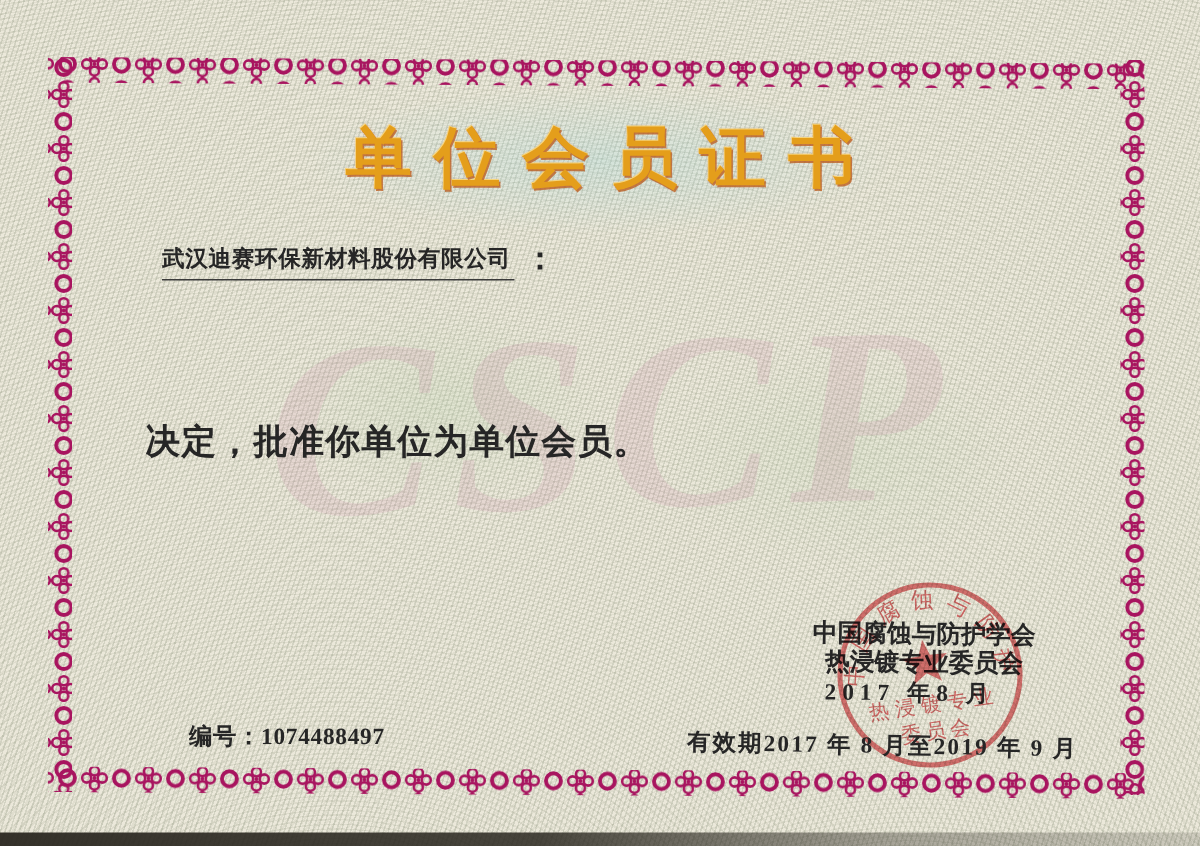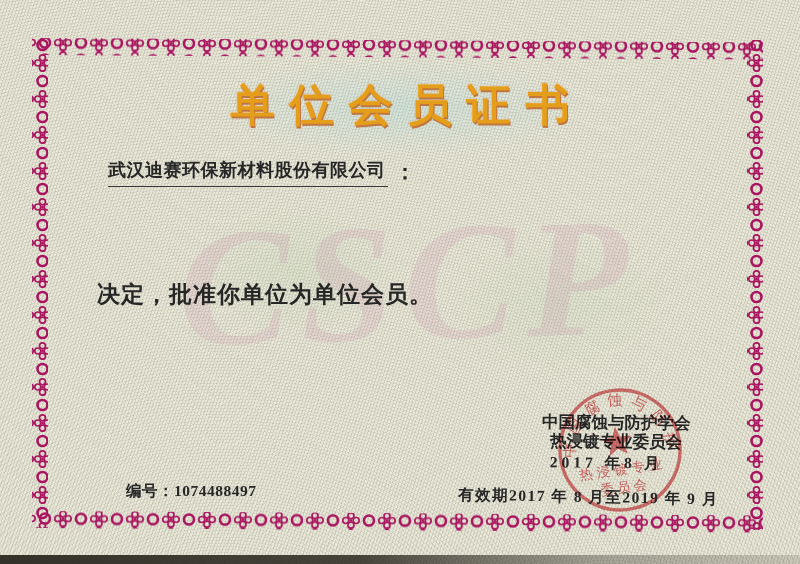--- a/index.html
+++ b/index.html
@@ -36,21 +36,21 @@
     top:84px;left:0;width:100%;text-align:center;
     font-size:44px;font-weight:bold;line-height:1;
     letter-spacing:15px;padding-left:15px;box-sizing:border-box;
     color:var(--title-gold);
     text-shadow:1px 1.5px 0 rgba(186,88,26,0.75), -0.5px -0.5px 0 rgba(248,214,120,0.9), 0 0 2px rgba(200,60,30,0.35);
   }
   .recipient{
     left:108px;top:158px;display:flex;align-items:flex-end;
   }
   .recipient-name{
-    min-width:228px;font-size:18px;font-weight:bold;color:var(--ink);
+    min-width:228px;font-size:15px;font-weight:bold;color:var(--ink);
     border-bottom:1.5px solid #3a3a3a;padding:0 2px 4px 0;
     letter-spacing:0.5px;
   }
   .recipient-colon{
     font-size:21px;font-weight:bold;color:var(--ink);
     margin-left:7px;padding-bottom:1px;
   }
   .body-line{
     font-size:23px;font-weight:bold;color:var(--ink);letter-spacing:1px;
     white-space:nowrap;

